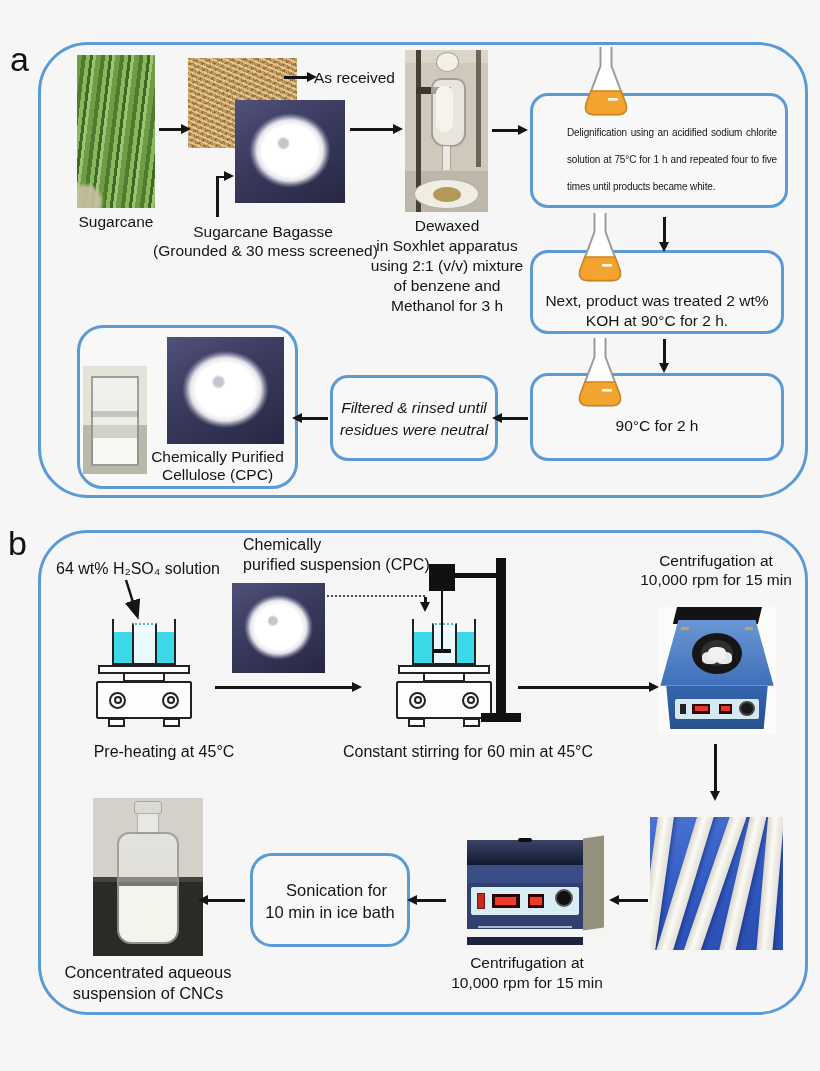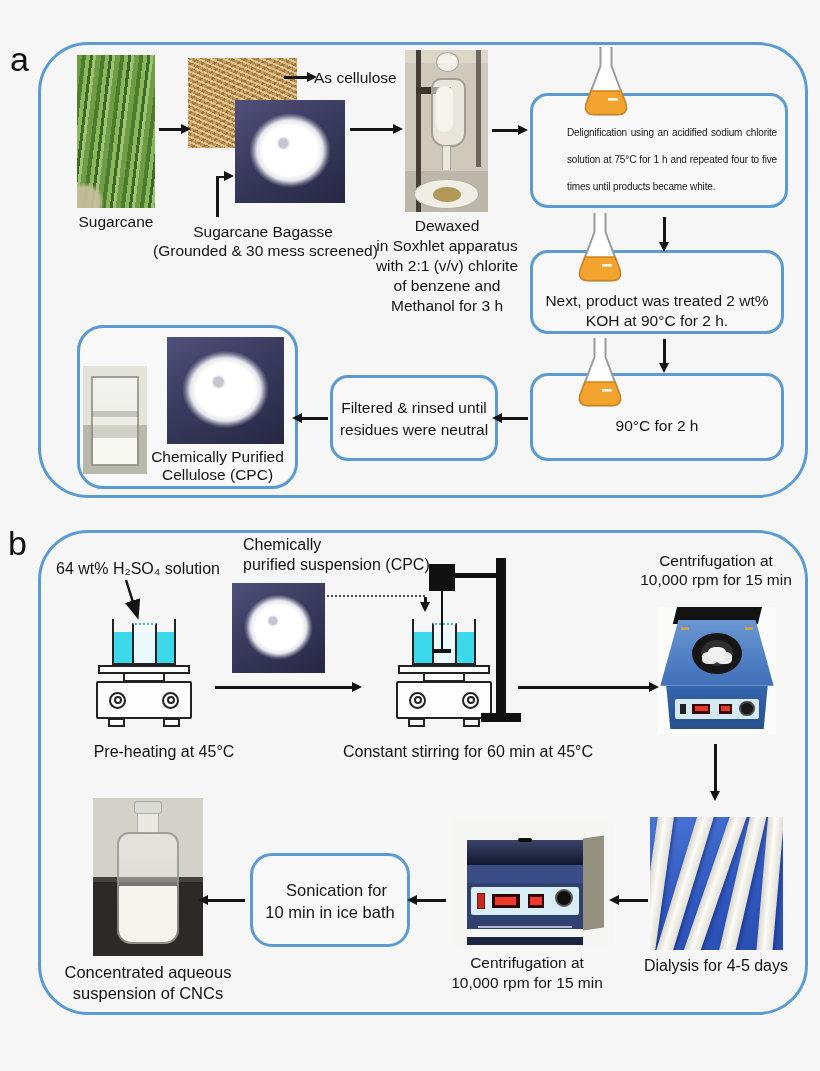--- a/index.html
+++ b/index.html
@@ -123,21 +123,21 @@
   <div class="panel" style="left:38px;top:42px;width:770px;height:456px;"></div>
   <div class="panel-label" style="left:10px;top:40px;">a</div>
 
   <div class="photo sugarcane-photo" style="left:77px;top:55px;width:78px;height:153px;"></div>
   <div class="txt center nowrap" style="left:36px;top:212px;width:160px;">Sugarcane</div>
 
   <div class="ar h hr" style="left:159px;top:128px;width:23px;"></div>
 
   <div class="photo bagasse-photo" style="left:188px;top:58px;width:109px;height:90px;"></div>
   <div class="ar h hr" style="left:284px;top:76px;width:24px;"></div>
-  <div class="txt nowrap" style="left:314px;top:68px;">As cellulose</div>
+  <div class="txt nowrap" style="left:314px;top:68px;">As received</div>
 
   <div class="photo photo-dark" style="left:235px;top:100px;width:110px;height:103px;">
     <div class="fluff"></div>
   </div>
 
   <div class="ar v" style="left:216px;top:178px;height:39px;"></div>
   <div class="ar h hr" style="left:216px;top:175.7px;width:9px;"></div>
 
   <div class="txt center nowrap" style="left:153px;top:222px;width:220px;">Sugarcane Bagasse</div>
   <div class="txt center nowrap" style="left:153px;top:241px;width:220px;">(Grounded &amp; 30 mess screened)</div>
@@ -152,21 +152,21 @@
     <div class="sox-vessel">
         <div class="sox-fill"></div>
       </div>
     <div class="sox-neck"></div>
     <div class="sox-mantle">
         <div class="sox-liquid"></div>
       </div>
   </div>
   <div class="txt center nowrap" style="left:362px;top:216px;width:170px;">Dewaxed</div>
   <div class="txt center nowrap" style="left:362px;top:236px;width:170px;">in Soxhlet apparatus</div>
-  <div class="txt center nowrap" style="left:362px;top:256px;width:170px;">with 2:1 (v/v) chlorite</div>
+  <div class="txt center nowrap" style="left:362px;top:256px;width:170px;">using 2:1 (v/v) mixture</div>
   <div class="txt center nowrap" style="left:362px;top:276px;width:170px;">of benzene and</div>
   <div class="txt center nowrap" style="left:362px;top:296px;width:170px;">Methanol for 3 h</div>
 
   <div class="ar h hr" style="left:492px;top:129px;width:27px;"></div>
 
   <div class="bluebox" style="left:530px;top:93px;width:258px;height:115px;padding:23px 8px 0 10px;">
     <div class="justify" style="font-size:10px;line-height:27px;letter-spacing:-0.15px;margin-left:24px;">Delignification using an acidified sodium chlorite solution at 75°C for 1 h and repeated four to five times until products became white.</div>
   </div>
   <svg class="flask" style="left:582px;top:46px;" viewBox="0 0 48 72">
     <path d="M18.5,1 L18.5,20 L4.5,57 C2,64 5,68.5 12,68.5 L36,68.5 C43,68.5 46,64 43.5,57 L29.5,20 L29.5,1" fill="#ffffff" stroke="#9a9a9a" stroke-width="2" stroke-linejoin="round"></path>
@@ -192,21 +192,21 @@
     <div class="center nowrap" style="font-size:15.5px;line-height:20px;">90°C for 2 h</div>
   </div>
   <svg class="flask" style="left:576px;top:337px;" viewBox="0 0 48 72">
     <path d="M18.5,1 L18.5,20 L4.5,57 C2,64 5,68.5 12,68.5 L36,68.5 C43,68.5 46,64 43.5,57 L29.5,20 L29.5,1" fill="#ffffff" stroke="#9a9a9a" stroke-width="2" stroke-linejoin="round"></path>
     <path d="M9,45 L39,45 L43.5,57 C46,64 43,68.5 36,68.5 L12,68.5 C5,68.5 2,64 4.5,57 Z" fill="#F2A42E" stroke="#d08418" stroke-width="1.4"></path>
     <rect x="26" y="52" width="10" height="2.6" fill="#ffffff" opacity="0.9"></rect>
   </svg>
 
   <div class="ar h hl" style="left:501px;top:417px;width:27px;"></div>
 
-  <div class="bluebox" style="left:330px;top:375px;width:168px;height:86px;padding-top:19px;">
+  <div class="bluebox" style="left:330px;top:375px;width:168px;height:86px;padding-top:19px;font-style:italic;">
     <div class="center nowrap" style="font-size:15.5px;line-height:21.5px;">Filtered &amp; rinsed until</div>
     <div class="center nowrap" style="font-size:15.5px;line-height:21.5px;">residues were neutral</div>
   </div>
 
   <div class="ar h hl" style="left:301px;top:417px;width:27px;"></div>
 
   <div class="bluebox" style="left:77px;top:325px;width:221px;height:164px;border-radius:26px;">
     <div class="photo beaker-photo" style="left:3px;top:38px;width:64px;height:108px;">
       <div class="bp-glass">
         <div class="bp-band"></div>
@@ -308,21 +308,20 @@
   </div>
   <div class="ar v vd" style="left:714px;top:744px;height:48px;"></div>
 
   <div class="photo dialysis" style="left:650px;top:817px;width:133px;height:133px;">
     <div class="tube" style="left:-2px;transform:rotate(8deg);"></div>
     <div class="tube" style="left:26px;transform:rotate(17deg);"></div>
     <div class="tube" style="left:56px;transform:rotate(19deg);"></div>
     <div class="tube" style="left:84px;transform:rotate(13deg);"></div>
     <div class="tube" style="left:112px;transform:rotate(5deg);"></div>
   </div>
-  <div class="txt center nowrap" style="left:621px;top:956px;width:190px;font-size:16px;">Dialysis for 4-5 days</div>
 
   <div class="ar h hl" style="left:618px;top:899px;width:30px;"></div>
 
   <div class="photo centrifuge2" style="left:452px;top:818px;width:162px;height:128px;">
     <div class="c2-side"></div>
     <div class="c2-machine">
       <div class="c2-lid">
           <div class="c2-handle"></div>
         </div>
       <div class="c2-body">

